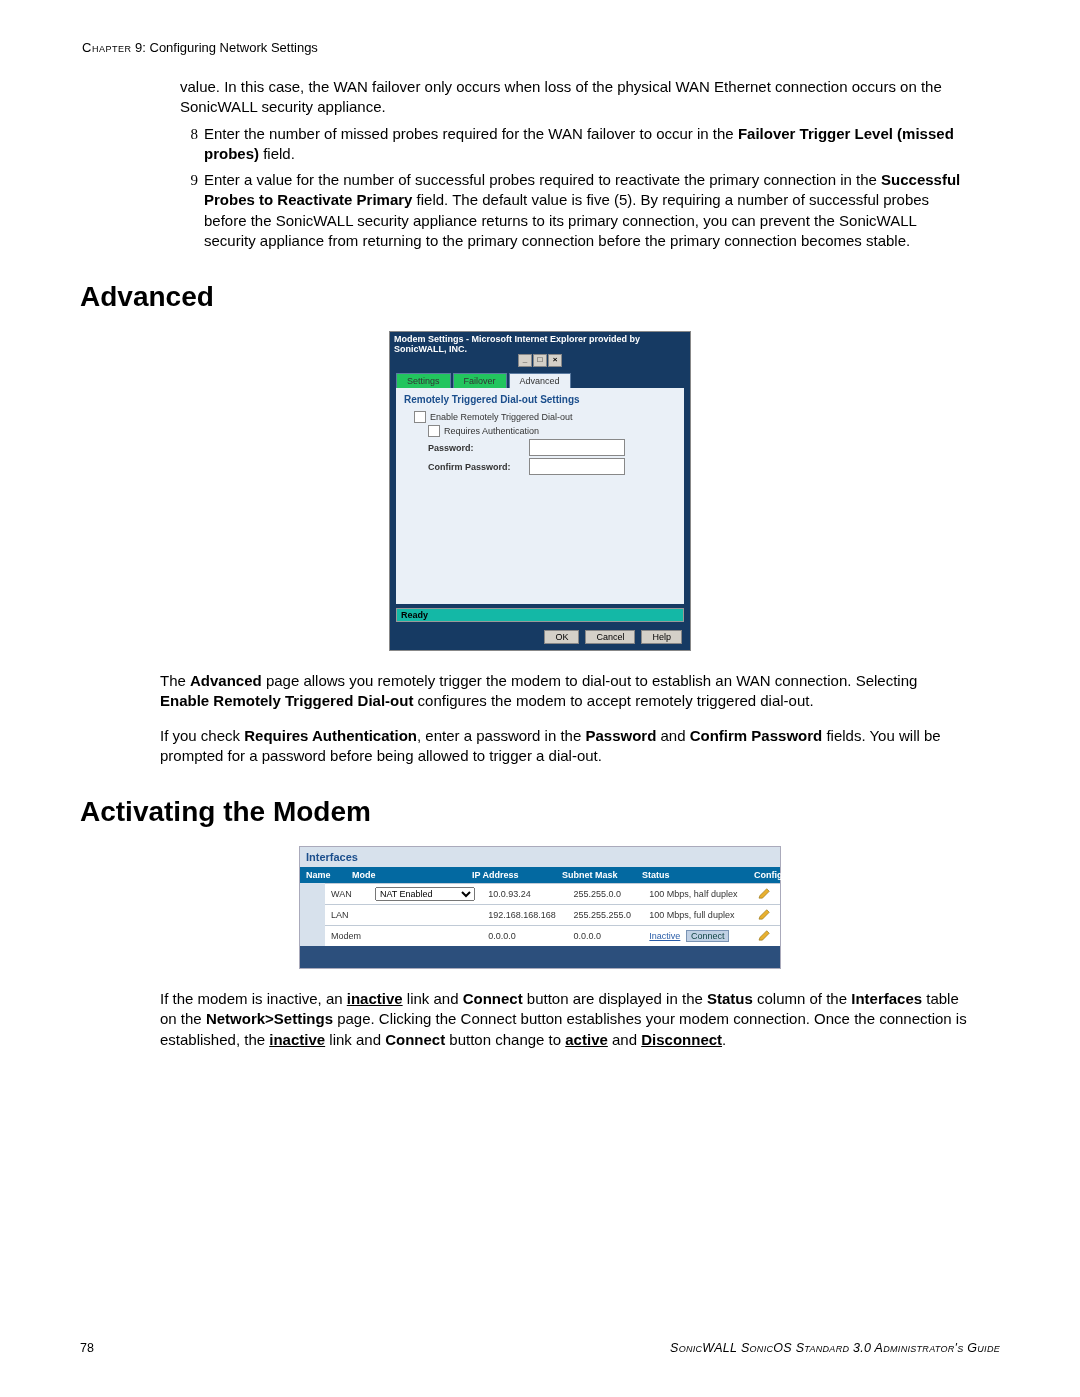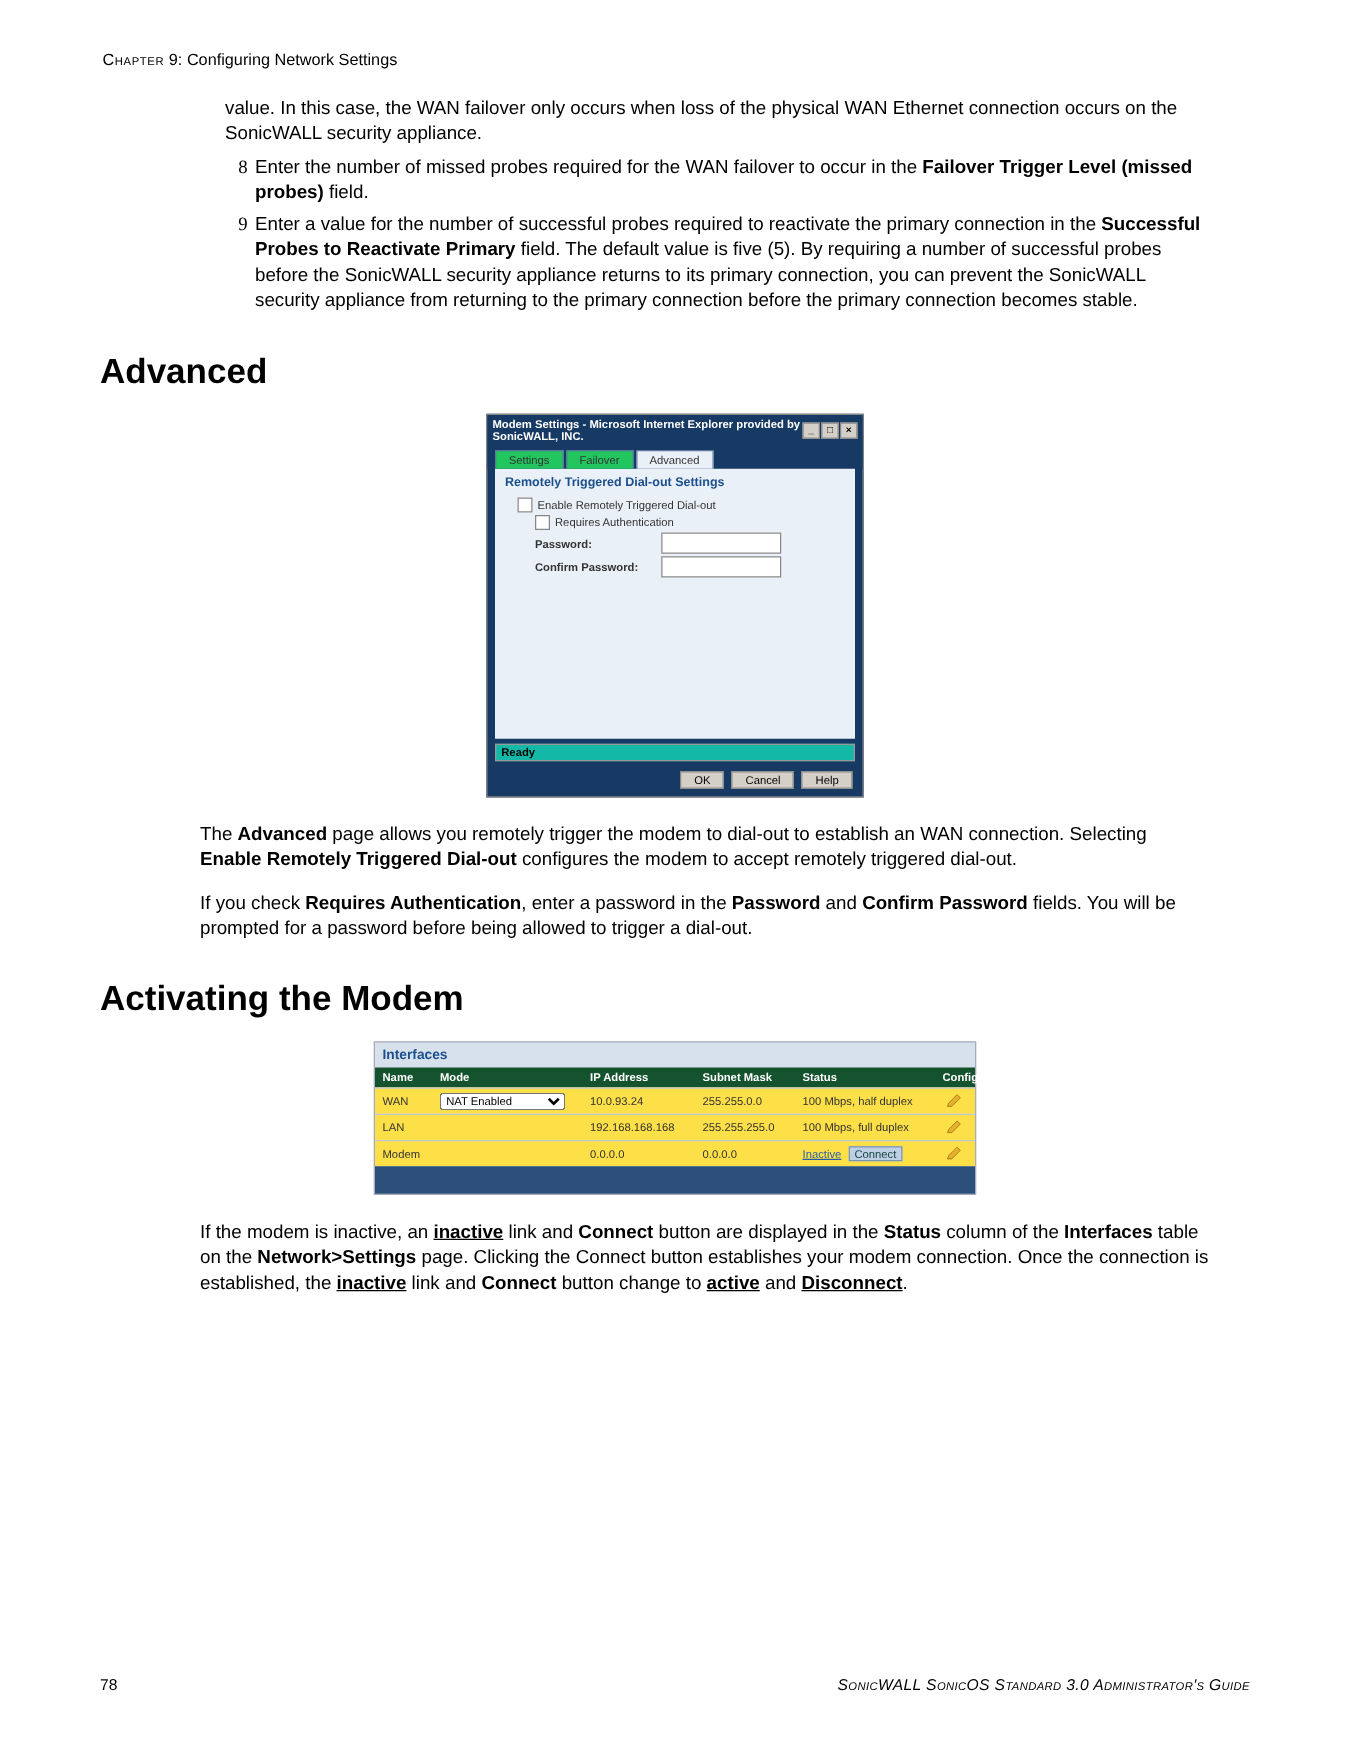--- a/index.html
+++ b/index.html
@@ -43,20 +43,21 @@
   }
   .dlg-titlebar {
     background: #163a63;
     color: #fff;
     padding: 2px 4px;
     display: flex;
     justify-content: space-between;
     align-items: center;
     font-size: 9px;
     font-weight: bold;
+    flex-direction: column;
   }
   .dlg-titlebar .winbtns { display: flex; gap: 1px; }
   .winbtn { width: 12px; height: 11px; background: #d4d0c8; border: 1px solid #888; font-size: 8px; line-height: 9px; text-align: center; color:#000;}
   .dlg-tabs { display: flex; background: #163a63; padding: 4px 6px 0 6px; gap: 2px; }
   .dlg-tab {
     background: #22c55e;
     color: #333;
     font-size: 9px;
     padding: 2px 10px;
     border: 1px solid #5a7aa0;
@@ -90,29 +91,29 @@
     display: inline-block;
     width: 480px;
     text-align: left;
     font-size: 9px;
     font-family: Tahoma, Arial, sans-serif;
     background: #d7e1ec;
     border: 1px solid #aab;
   }
   .iface-title { color: #1b4e8c; font-weight: bold; font-size: 11px; padding: 4px 6px; }
   .iface-head, .iface-row { display: flex; align-items: center; }
-  .iface-head { background: #14532d; color: #fff; font-weight: bold; }
+  .iface-head { background: #0369a1; color: #fff; font-weight: bold; }
   .iface-head > div, .iface-row > div { padding: 3px 6px; box-sizing: border-box; }
   .col-name { width: 46px; }
   .col-mode { width: 120px; }
   .col-ip   { width: 90px; }
   .col-mask { width: 80px; }
   .col-stat { width: 112px; }
   .col-conf { width: 32px; text-align: center; }
-  .iface-row { background: #fde047; color: #333; border-top: 1px solid #c0cad6; }
+  .iface-row { background: #ffffff; color: #333; border-top: 1px solid #c0cad6; margin-left: 25px; }
   .iface-row select { font-size: 9px; width: 100px; }
   .iface-row .link { color: #2a5da8; text-decoration: underline; margin-right: 3px; }
   .iface-row .connect-btn { background: #c0d0e4; border: 1px solid #7a94b4; font-size: 9px; padding: 0 4px; color:#144; }
   .conf-icon { width: 14px; height: 12px; display:inline-block; }
   .conf-icon svg { width: 14px; height: 12px; }
   .iface-foot { height: 22px; background: #2c4f7c; }
 
   
   .footer {
     position: absolute;

